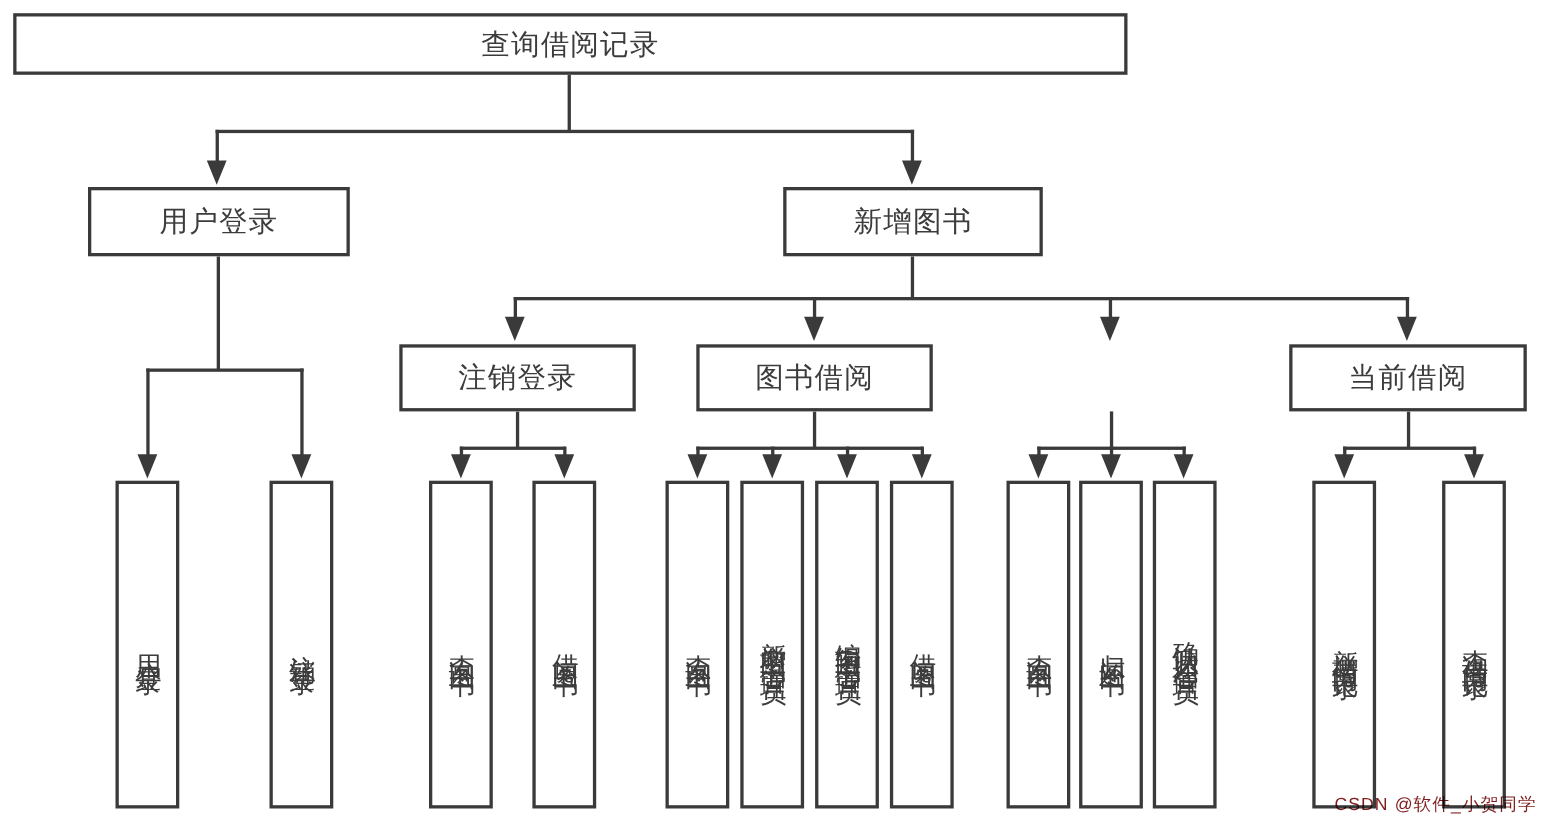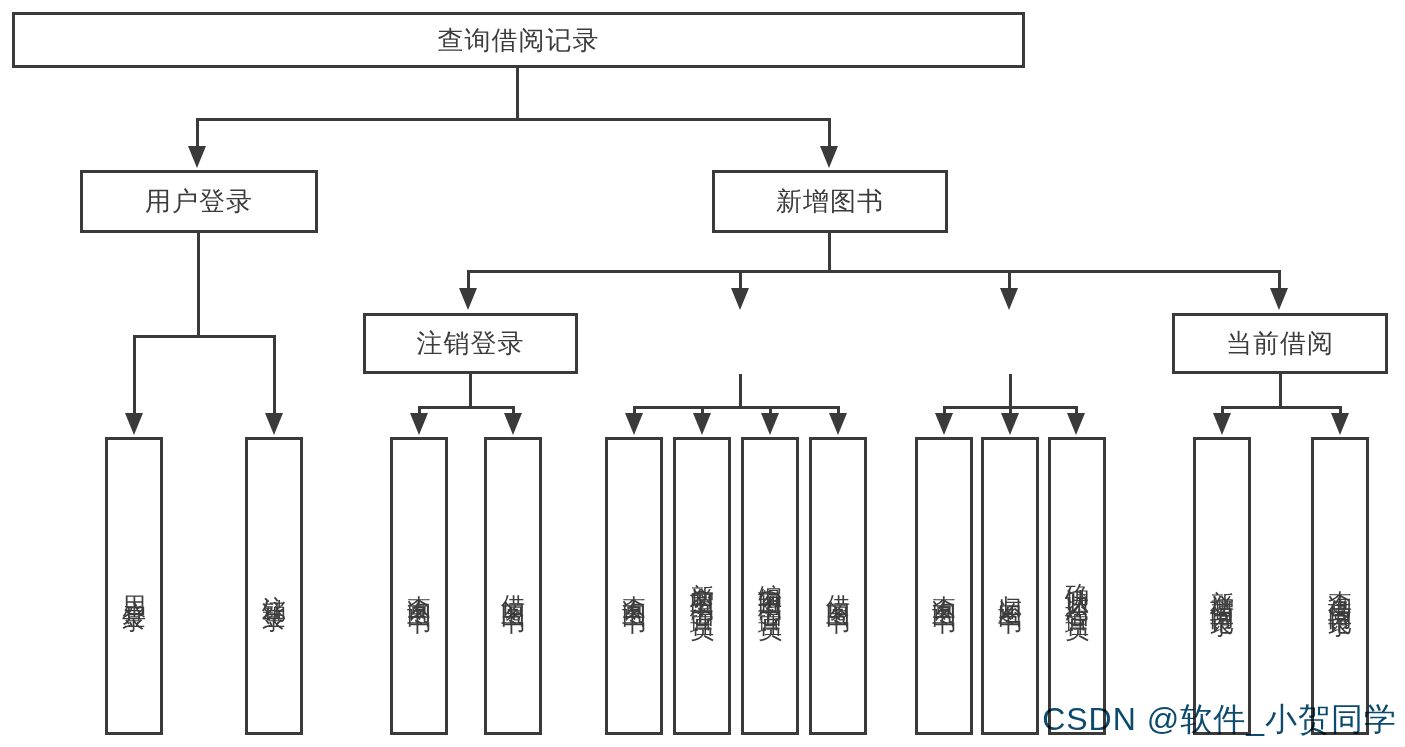--- a/index.html
+++ b/index.html
@@ -55,22 +55,22 @@
     height: 0;
     border-left: 9px solid transparent;
     border-right: 9px solid transparent;
     border-top: 22px solid #3a3a3a;
     z-index: 1;
   }
   .watermark {
     position: absolute;
     right: 8px;
     bottom: 5px;
-    font-size: 32px;
-    color: #0c4a6e;
+    font-size: 16px;
+    color: #7f1d1d;
     z-index: 3;
     mix-blend-mode: multiply;
     white-space: nowrap;
     letter-spacing: 1px;
   }
 </style>
 </head>
 <body>
 
 <div class="canvas">
@@ -99,20 +99,21 @@
   <div class="vl" style="left:467px; top:270px; height:20px;"></div>
   <div class="ah" style="left:459px; top:288px;"></div>
   <div class="vl" style="left:739px; top:270px; height:20px;"></div>
   <div class="ah" style="left:731px; top:288px;"></div>
   <div class="vl" style="left:1008px; top:270px; height:20px;"></div>
   <div class="ah" style="left:1000px; top:288px;"></div>
   <div class="vl" style="left:1278px; top:270px; height:20px;"></div>
   <div class="ah" style="left:1270px; top:288px;"></div>
 
   <div class="box" style="left:363px; top:313px; width:215px; height:61px;">注销登录</div>
+  <div class="box" style="left:633px; top:313px; width:215px; height:61px;">图书借阅</div>
   <div class="box" style="left:1172px; top:313px; width:216px; height:61px;">当前借阅</div>
 
   <div class="vl" style="left:469px; top:374px; height:34px;"></div>
   <div class="hl" style="left:418px; top:406px; width:96px;"></div>
   <div class="vl" style="left:418px; top:406px; height:9px;"></div>
   <div class="ah" style="left:410px; top:413px;"></div>
   <div class="vl" style="left:512px; top:406px; height:9px;"></div>
   <div class="ah" style="left:504px; top:413px;"></div>
 
   <div class="vl" style="left:739px; top:374px; height:34px;"></div>

